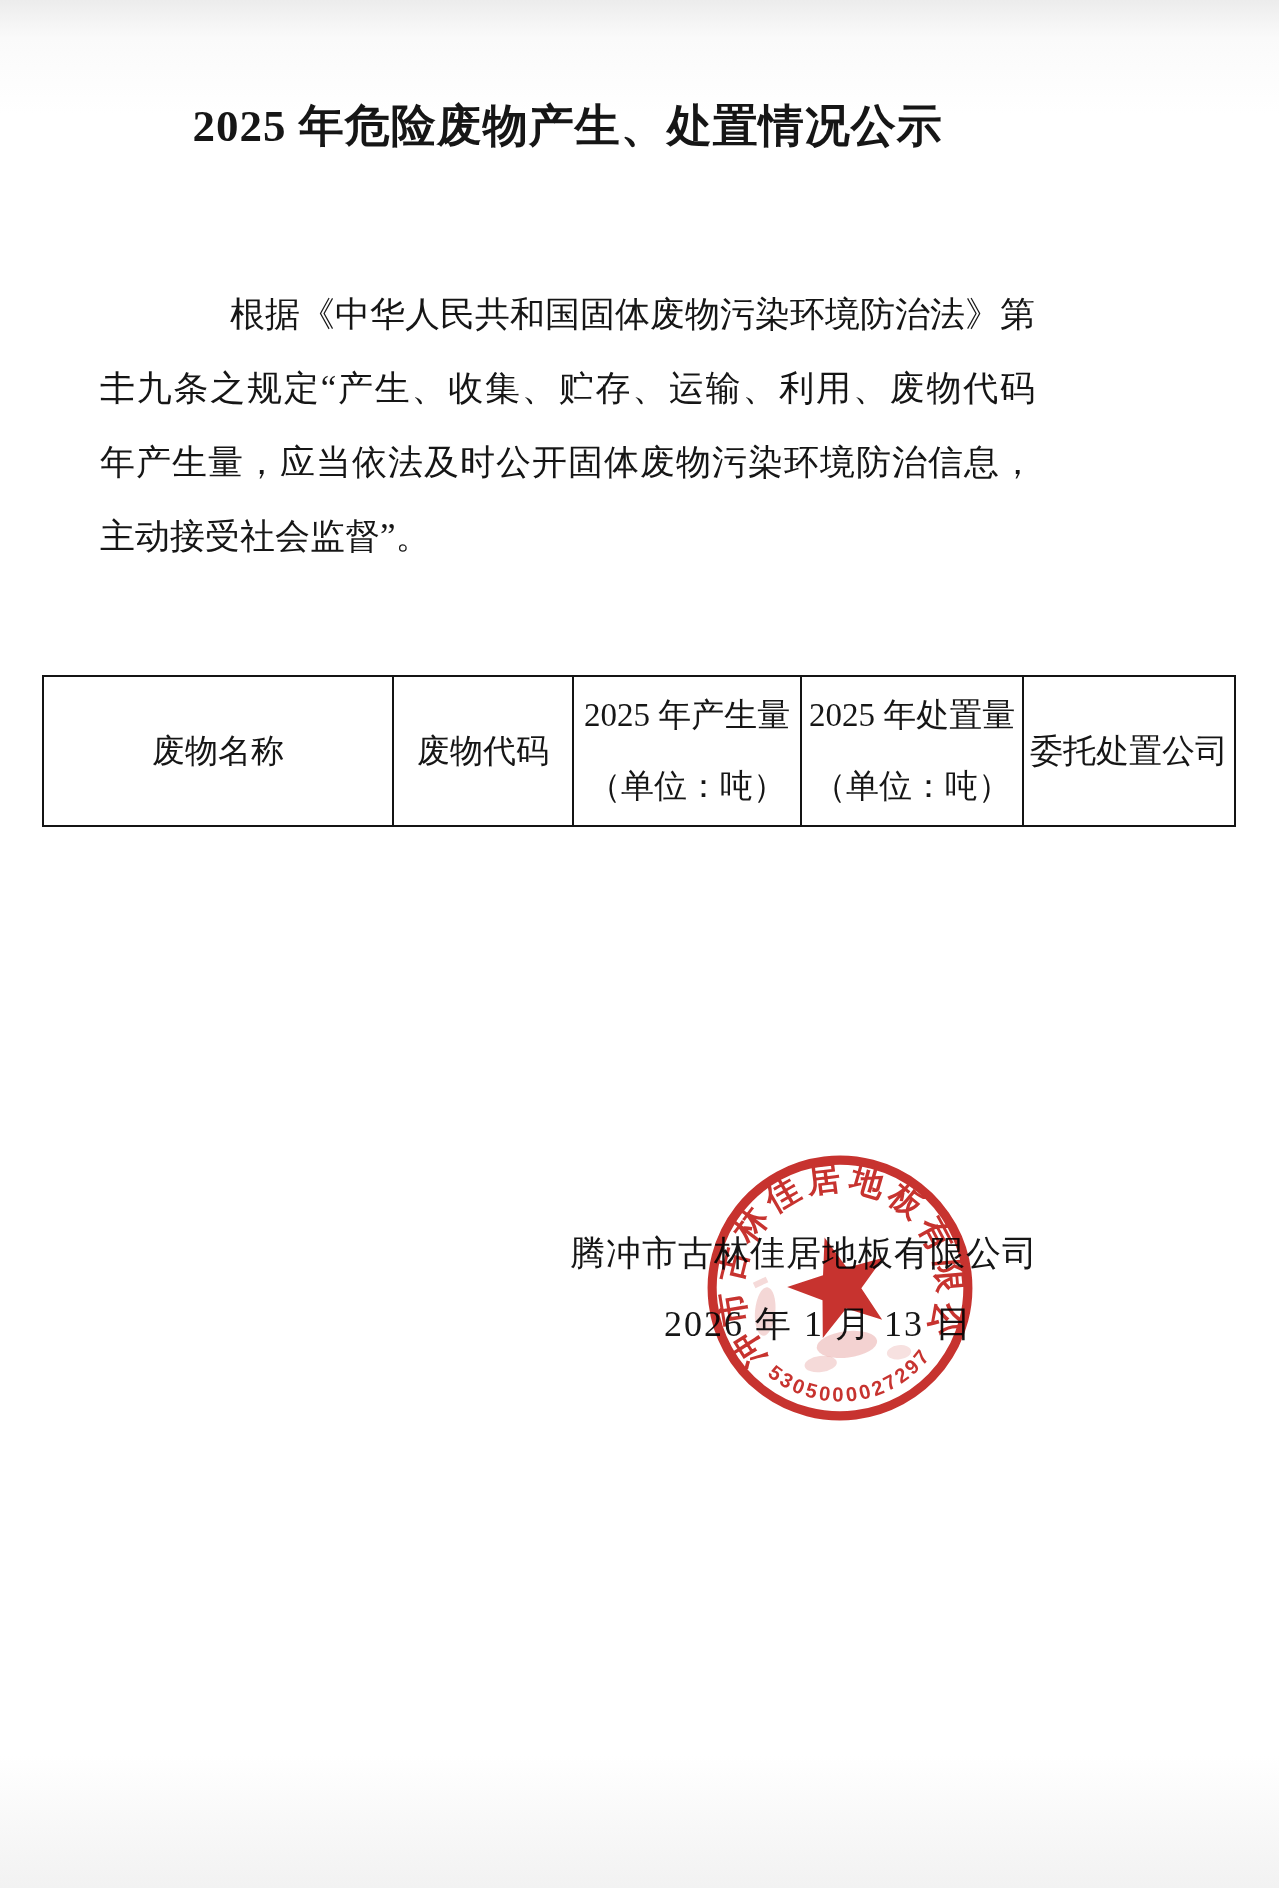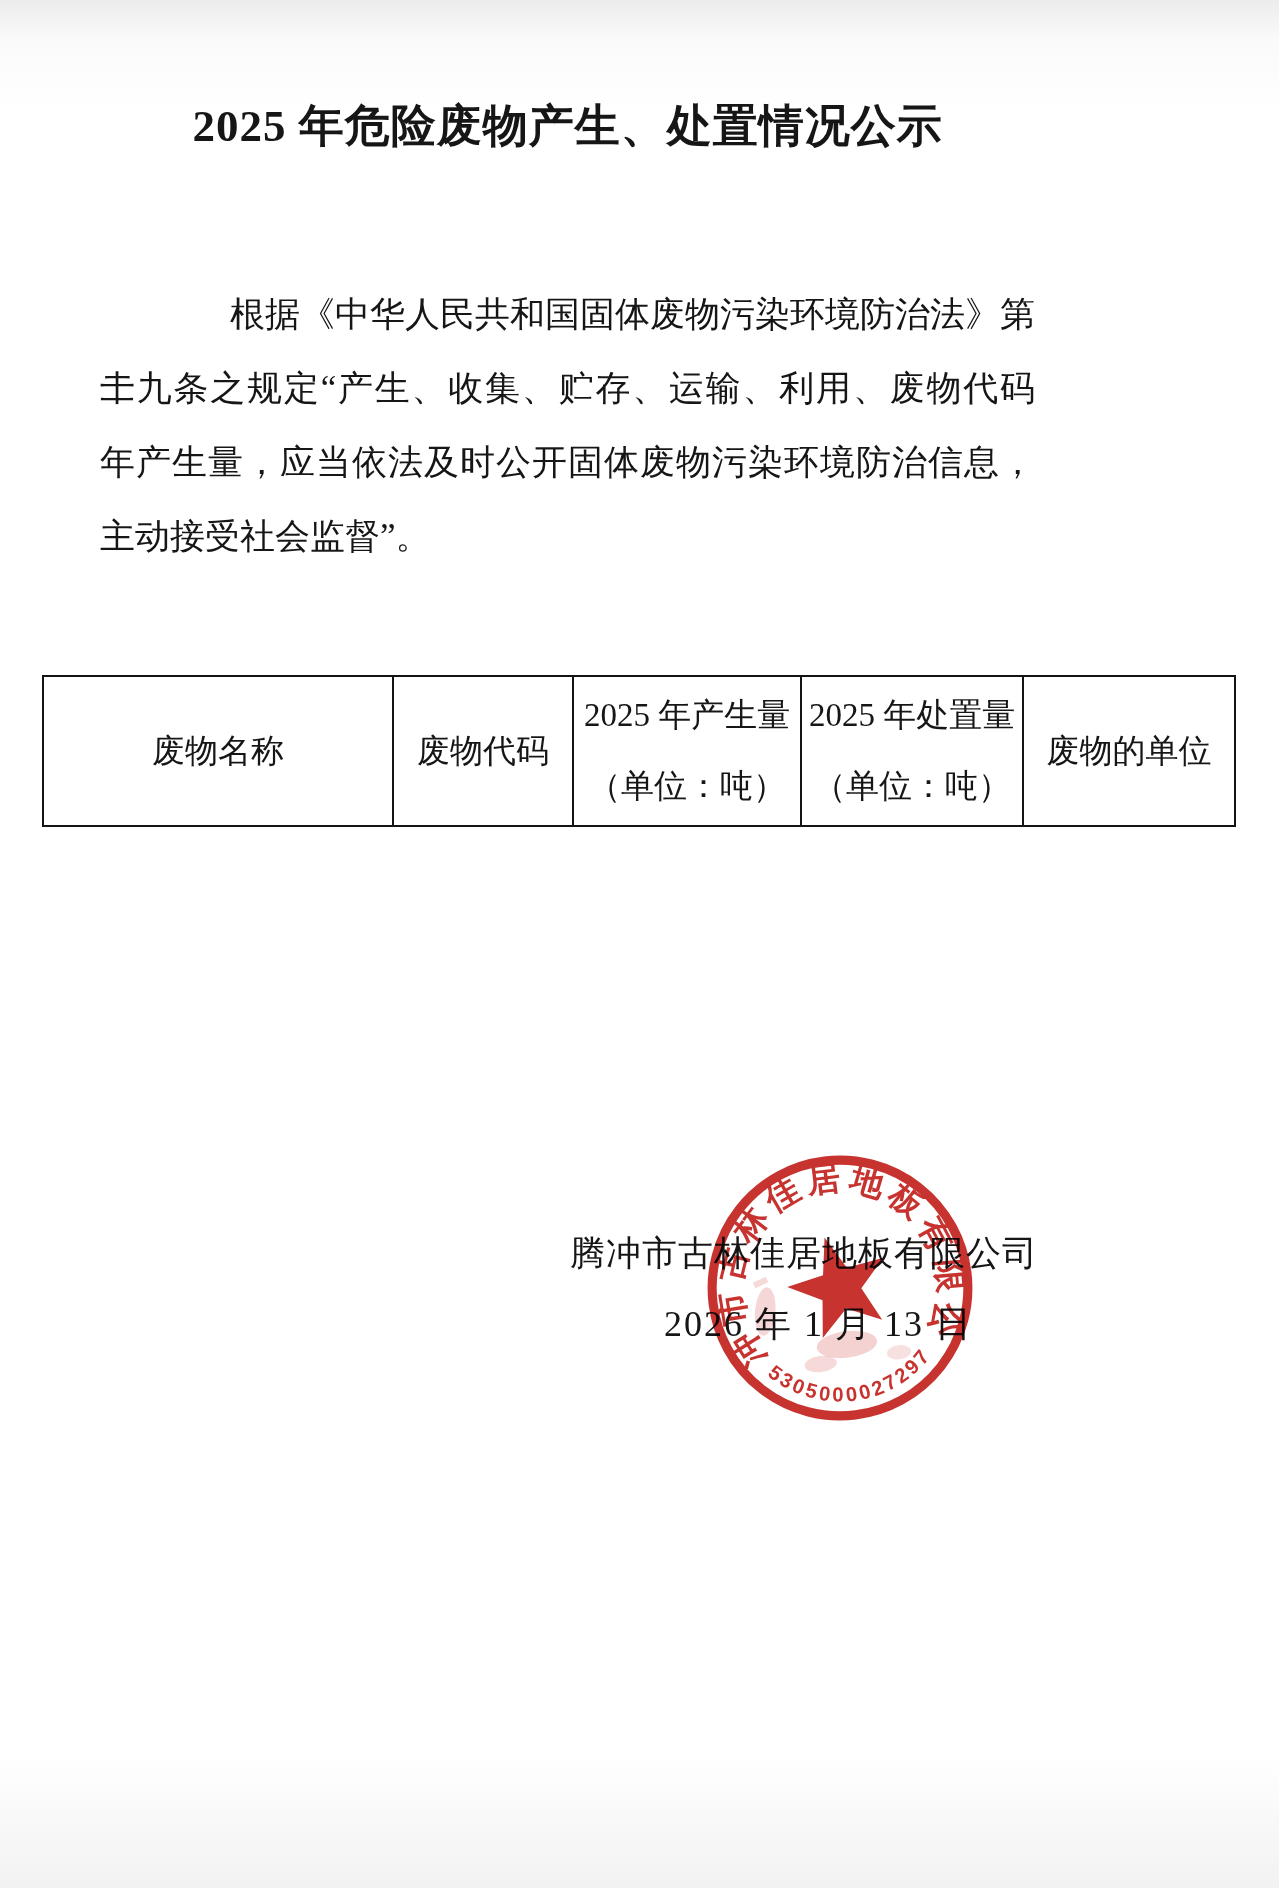--- a/index.html
+++ b/index.html
@@ -67,21 +67,21 @@
         <th>废物名称</th>
         <th>废物代码</th>
         <th>
           <div>2025 年产生量</div>
           <div class="hdr-sub">（单位：吨）</div>
         </th>
         <th>
           <div>2025 年处置量</div>
           <div class="hdr-sub">（单位：吨）</div>
         </th>
-        <th>废物的单位</th>
+        <th>委托处置公司</th>
       </tr>
     </tbody>
       </table>
   </div>
 
   <div class="sign-company">腾冲市古林佳居地板有限公司</div>
   <div class="sign-date">2026 年 1 月 13 日</div>
 
   <svg class="stamp" viewBox="0 0 272 272" xmlns="http://www.w3.org/2000/svg">
     <defs>

